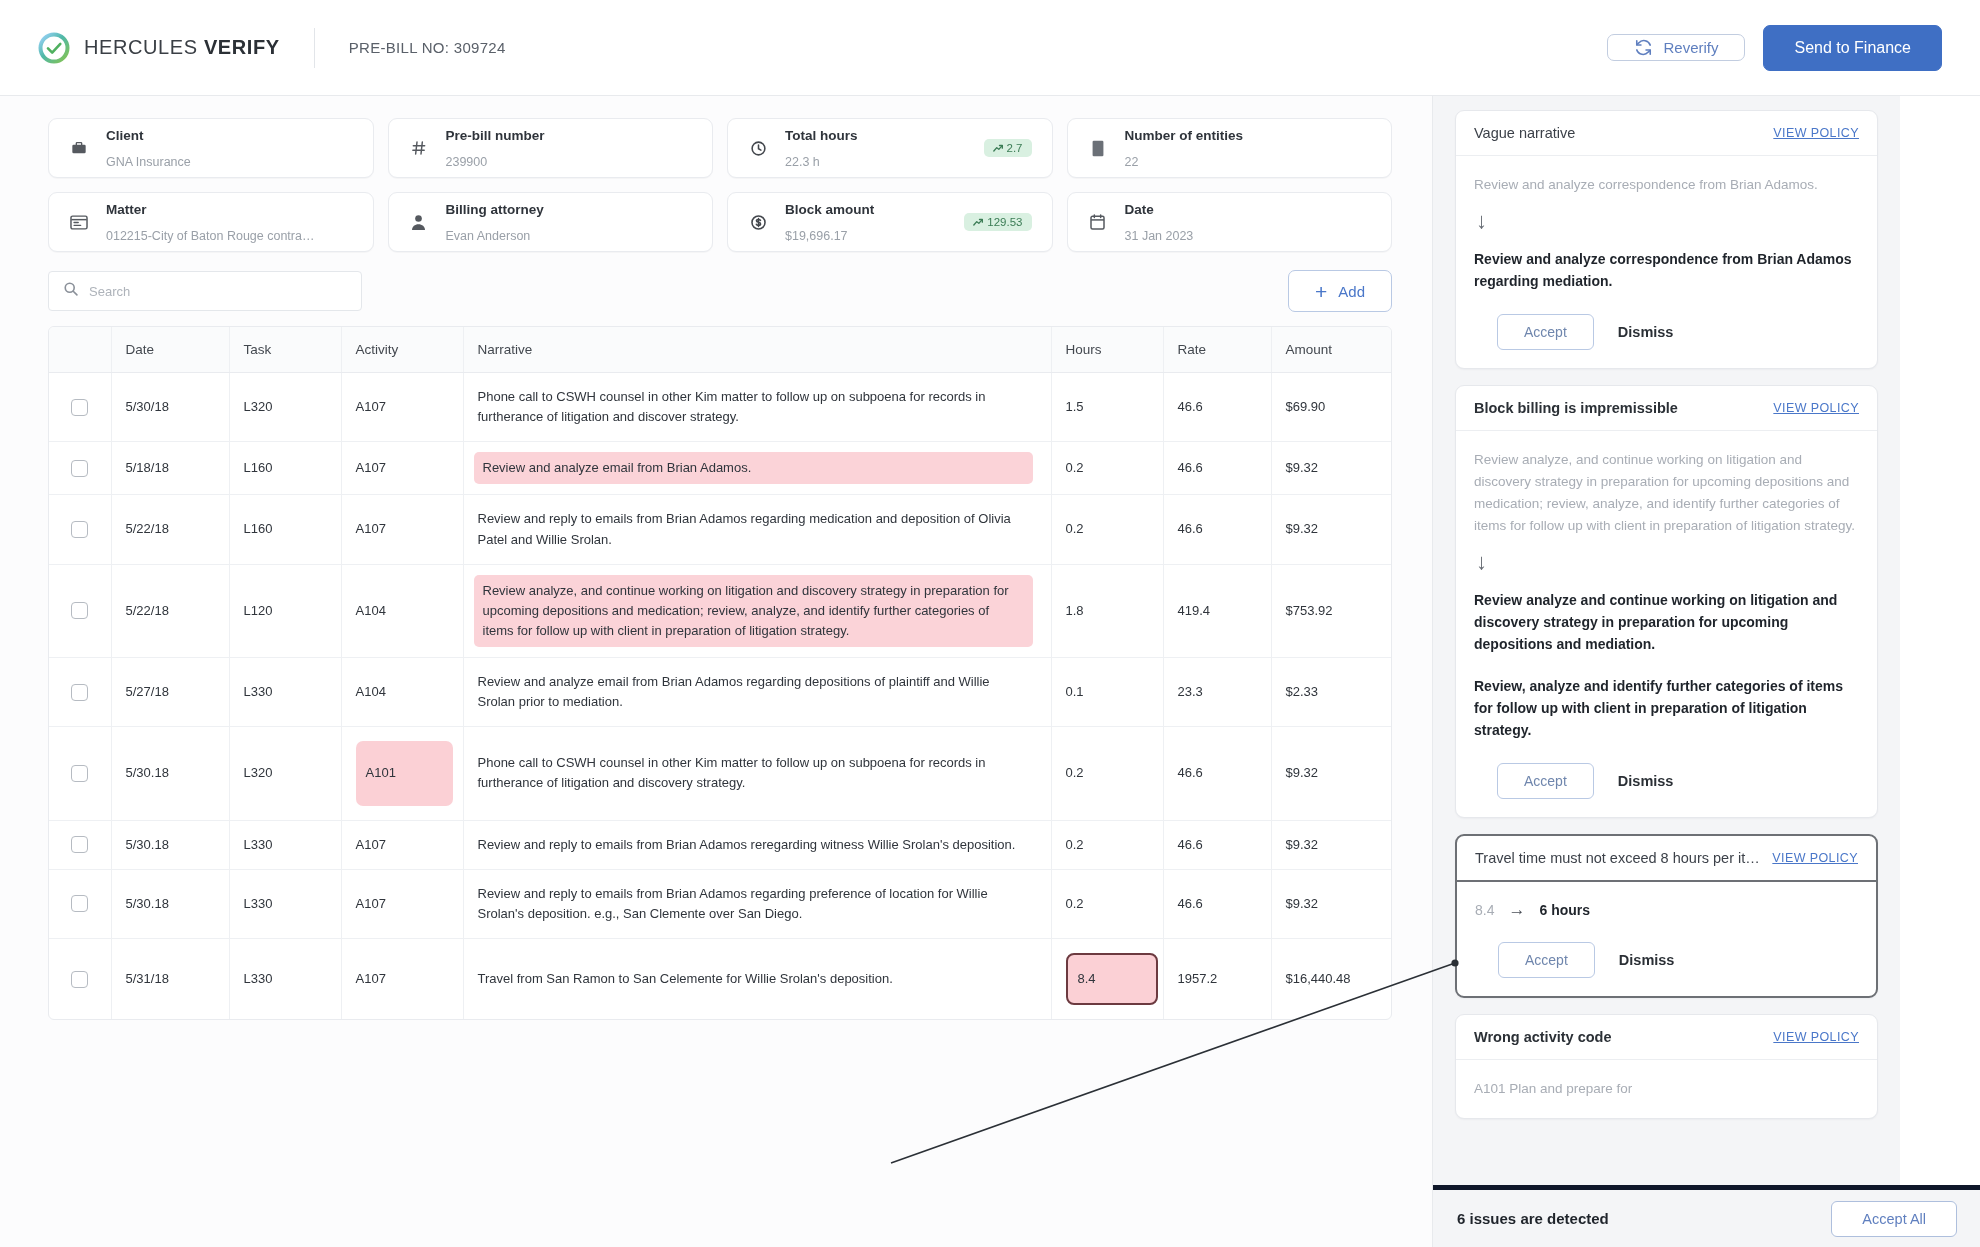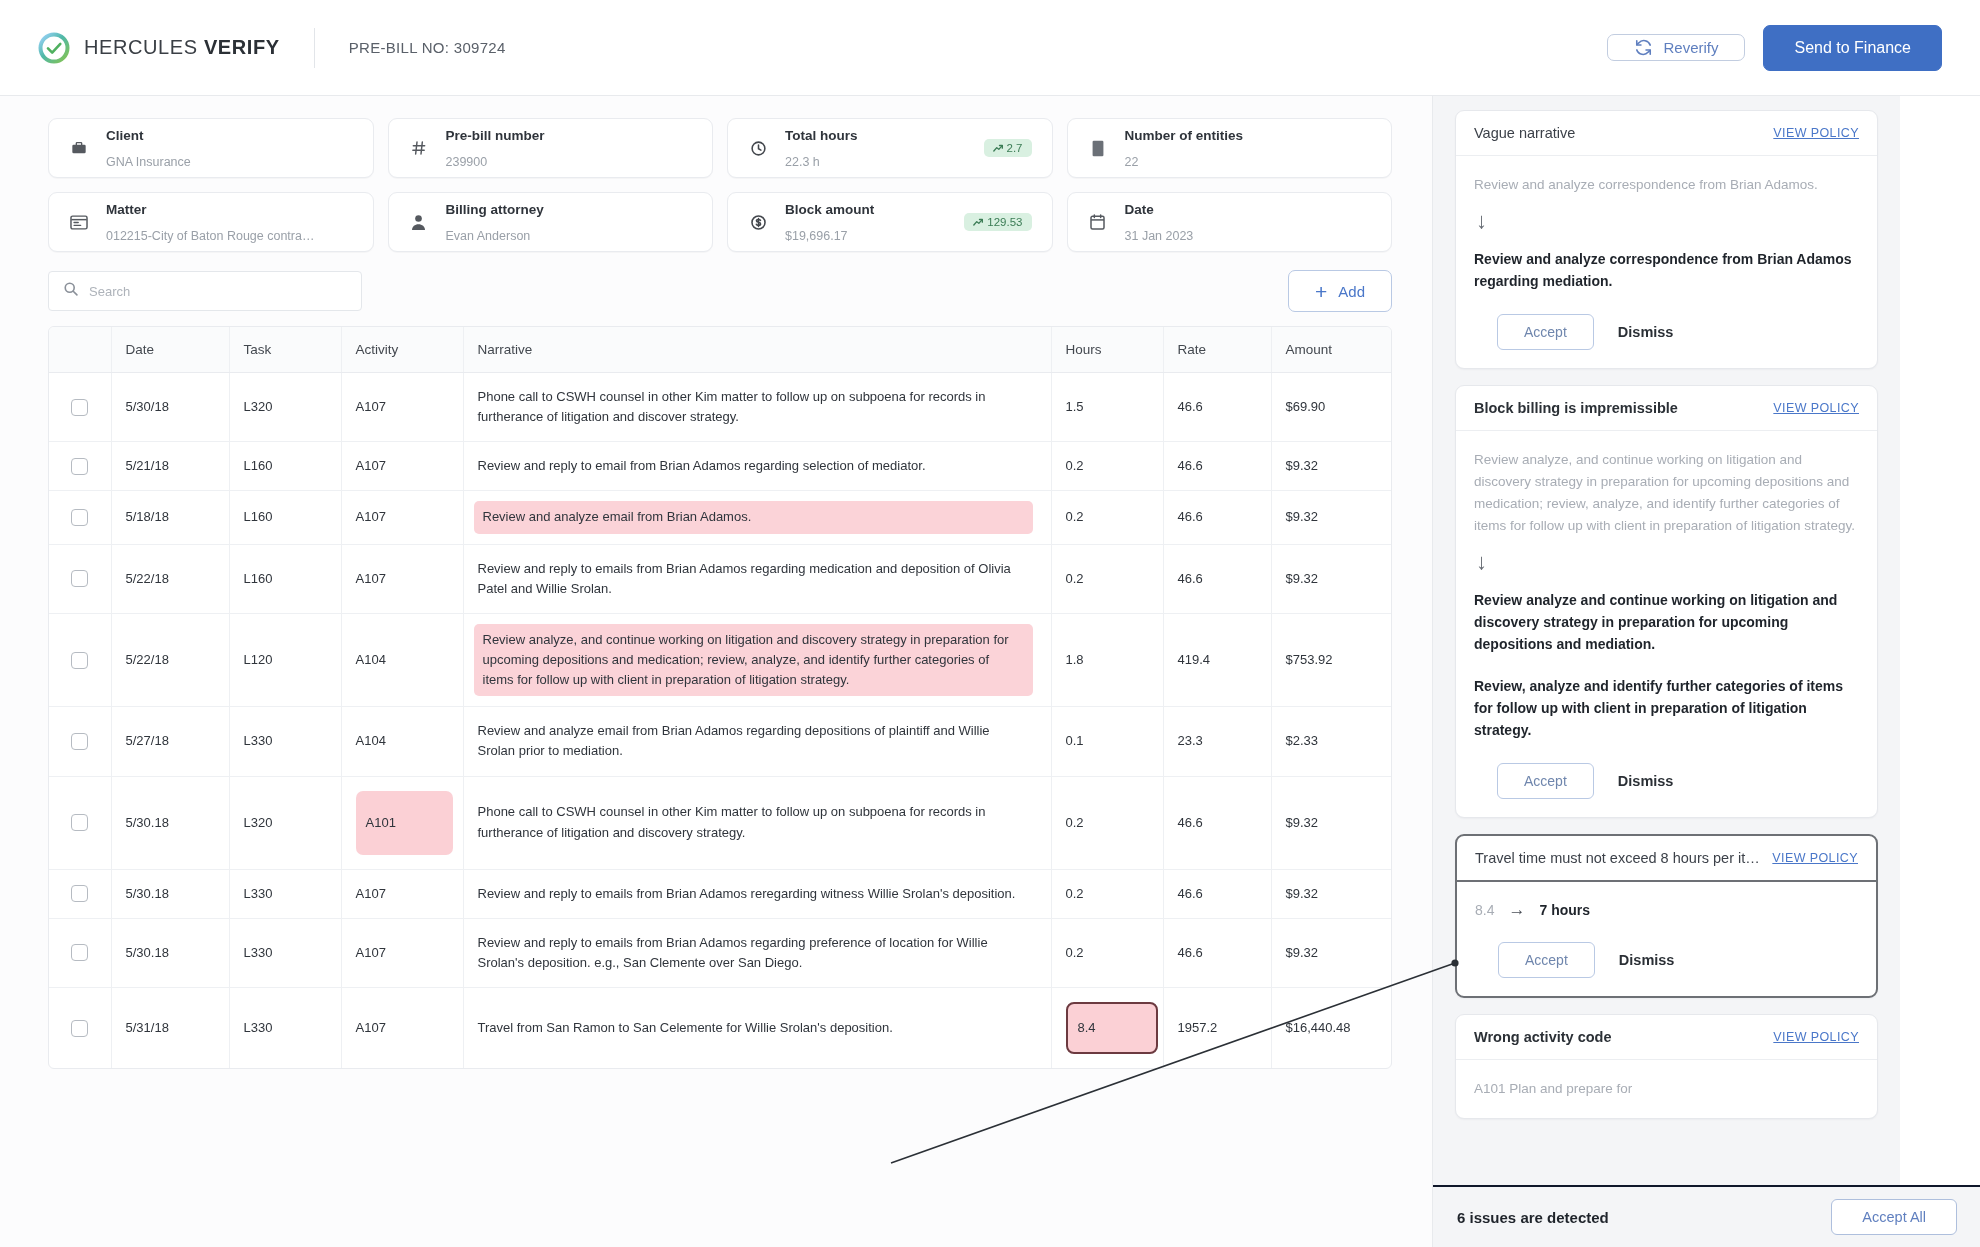--- a/index.html
+++ b/index.html
@@ -162,21 +162,21 @@
     border: 1.5px solid #b9c9e4; background: #fff; color: #6f86ad; font-size: 14px;
     border-radius: 6px; padding: 9px 26px; cursor: pointer;
     font-family: "Liberation Sans", sans-serif;
   }
   .dismiss-btn {
     background: none; border: none; font-size: 14.5px; color: #2b3036; font-weight: 600;
     cursor: pointer; font-family: "Liberation Sans", sans-serif;
   }
   .side-footer {
     position: absolute; left: 0; bottom: 0; width: 548px; height: 62px;
-    background: #f4f5f7; border-top: 2px solid #0f172a;
+    background: #f4f5f7; border-top: 5px solid #0f172a;
     display: flex; align-items: center; padding: 0 24px;
   }
   .issues-count { font-size: 15px; color: #1f242b; font-weight: 700; }
   .accept-all {
     margin-left: auto; border: 1.5px solid #aebfdd; background: #fff; color: #5f7fbf;
     font-size: 14.5px; border-radius: 6px; padding: 9px 30px; cursor: pointer;
     font-family: "Liberation Sans", sans-serif;
   }
   .connector { position: absolute; top: 0; left: 0; width: 1980px; height: 1247px; pointer-events: none; }
 </style>
@@ -398,32 +398,20 @@
               <td><span>A107</span></td>
               <td class="narr-cell"><span>Phone call to CSWH counsel in other Kim matter to follow up on subpoena for records in furtherance of litigation and discover strategy.</span></td>
               <td><span>1.5</span></td>
               <td>46.6</td>
               <td>$69.90</td>
             </tr>
             <tr>
               <td class="c-check">
                 <span class="chk"></span>
               </td>
-              <td>5/21/18</td>
-              <td>L160</td>
-              <td><span>A107</span></td>
-              <td class="narr-cell"><span>Review and reply to email from Brian Adamos regarding selection of mediator.</span></td>
-              <td><span>0.2</span></td>
-              <td>46.6</td>
-              <td>$9.32</td>
-            </tr>
-            <tr>
-              <td class="c-check">
-                <span class="chk"></span>
-              </td>
               <td>5/18/18</td>
               <td>L160</td>
               <td><span>A107</span></td>
               <td class="narr-cell">
                 <span class="hl-text">Review and analyze email from Brian Adamos.</span>
               </td>
               <td><span>0.2</span></td>
               <td>46.6</td>
               <td>$9.32</td>
             </tr>
@@ -557,21 +545,21 @@
         </div>
         <div class="issue active">
           <div class="issue-head">
             <span class="issue-title light">Travel time must not exceed 8 hours per ite...</span>
             <span class="view-policy">VIEW POLICY</span>
           </div>
           <div class="issue-body">
             <div class="fix-row">
               <span class="fix-old">8.4</span>
               <span class="fix-arrow">→</span>
-              <span class="fix-new">7 hours</span>
+              <span class="fix-new">6 hours</span>
             </div>
             <div class="issue-actions">
               <button class="accept-btn">Accept</button>
               <button class="dismiss-btn">Dismiss</button>
             </div>
           </div>
         </div>
         <div class="issue">
           <div class="issue-head">
             <span class="issue-title">Wrong activity code</span>

